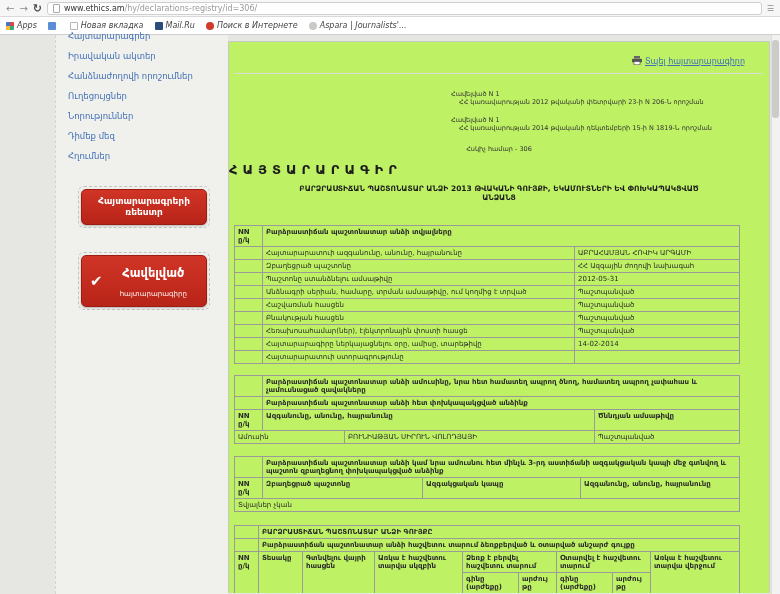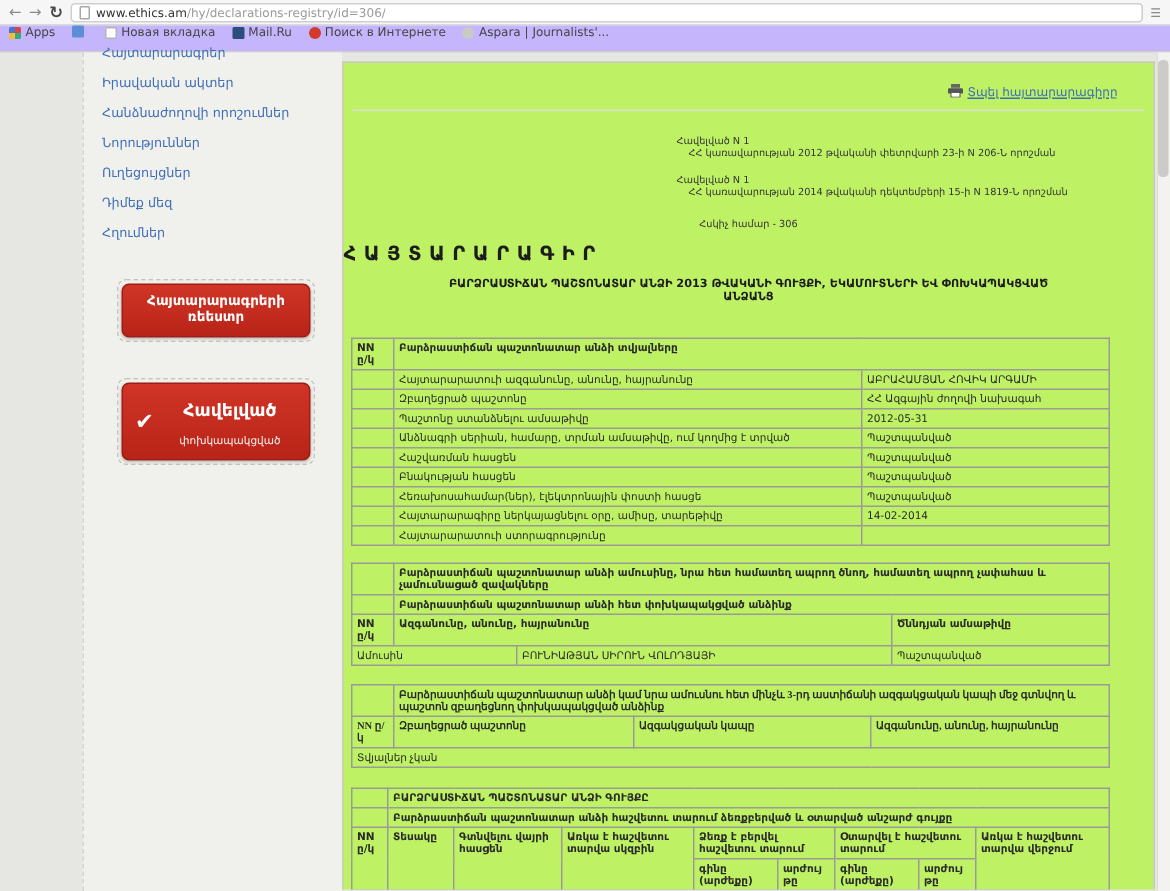--- a/index.html
+++ b/index.html
@@ -11,21 +11,21 @@
   .navbar { position:absolute; left:0; top:0; width:780px; height:17px; background:#f6f6f6; border-bottom:1px solid #d9d9d9; display:flex; align-items:center; padding:0 6px; gap:5px; }
   .nav-btn { font-size:10px; color:#8a8a8a; line-height:15px; cursor:default; }
   .nav-btn.reload { color:#4a4a4a; font-weight:bold; font-size:11px; }
   .omnibox { flex:1; height:13px; background:#fff; border:1px solid #cfcfcf; border-radius:3px; display:flex; align-items:center; padding:0 5px; gap:4px; }
   .favicon-doc { width:7px; height:9px; border:1px solid #a8a8a8; background:#fff; border-radius:1px; flex:none; }
   .url { font-size:8px; line-height:11px; white-space:nowrap; overflow:hidden; }
   .url .host { color:#333; }
   .url .path { color:#9a9a9a; }
   .menu-btn { font-size:8px; color:#8a8a8a; }
 
-  .bookmarksbar { position:absolute; left:0; top:17px; width:780px; height:18px; background:#c4b5fd; border-bottom:1px solid #cfcfcd; display:flex; align-items:flex-start; padding:0 6px; gap:11px; }
+  .bookmarksbar { position:absolute; left:0; top:17px; width:780px; height:18px; background:#ffffff; border-bottom:1px solid #cfcfcd; display:flex; align-items:center; padding:0 6px; gap:11px;font-style:italic; }
   .bm { display:flex; align-items:center; gap:3px; font-size:8px; color:#454545; white-space:nowrap; }
   .bm-ico { width:8px; height:8px; border-radius:1px; flex:none; }
   .ico-apps { background:conic-gradient(#d44 0 25%, #3a7 25% 50%, #fb3 50% 75%, #47c 75%); }
   .ico-blue { background:#5b8ed6; }
   .ico-page { background:#fdfdfd; border:1px solid #b5b5b5; }
   .ico-mail { background:#2b4d7e; }
   .ico-search { background:#d23b2a; border-radius:50%; }
   .ico-gen { background:#c9c9c5; border-radius:50%; }
 
   
@@ -53,21 +53,21 @@
   .annex .a2 { padding-left:8px; }
   .control-num { text-align:center; font-size:6.5px; margin-top:13px; color:#333; }
   .doc-title { text-align:left; font-size:13px; font-weight:bold; letter-spacing:5px; margin-top:9px; color:#1c1c1c; }
   .doc-subtitle { text-align:center; font-size:7.5px; font-weight:bold; line-height:9px; width:430px; margin:7px auto 0; color:#1c1c1c; }
 
   table { border-collapse:collapse; table-layout:fixed; width:505px; margin:0 1px 0 5px; }
   td, th { border:1px solid #9a9a98; font-size:7px; line-height:8px; padding:2px 3px; text-align:left; vertical-align:top; color:#2a2a2a; font-weight:normal; word-wrap:break-word; }
   th { font-weight:bold; }
   .t1 { margin-top:23px; }
   .t2 { margin-top:11px; }
-  .t3 { margin-top:12px;font-family:Liberation Serif, serif; }
+  .t3 { margin-top:12px; }
   .t4 { margin-top:13px; }
   .col-nn { width:28px; }
   .caps { text-transform:uppercase; }
 
   .scrollbar { position:absolute; right:0; top:0; width:9px; height:559px; background:#f2f2f0; border-left:1px solid #ddddda; }
   .scroll-thumb { position:absolute; right:1px; top:5px; width:7px; height:78px; background:#cbcbc8; border-radius:3px; }
 </style>
 </head>
 <body>
 
@@ -110,38 +110,38 @@
         <span>Aspara | Journalists'...</span>
       </span>
   </div>
 
   <div class="page">
 
     <div class="sidebar">
       <a class="side-link cut" href="#">Հայտարարագրեր</a>
       <a class="side-link" href="#">Իրավական ակտեր</a>
       <a class="side-link" href="#">Հանձնաժողովի որոշումներ</a>
+      <a class="side-link" href="#">Ուղեցույցներ</a>
       <a class="side-link" href="#">Նորություններ</a>
-      <a class="side-link" href="#">Ուղեցույցներ</a>
       <a class="side-link" href="#">Դիմեք մեզ</a>
       <a class="side-link" href="#">Հղումներ</a>
 
       <div class="btn-wrap">
         <div class="red-btn">
           <div class="l1">Հայտարարագրերի</div>
           <div class="l1">ռեեստր</div>
         </div>
       </div>
 
       <div class="btn-wrap">
         <div class="red-btn btn2">
           <span class="chk">✔</span>
           <span class="txt">
             <span class="big">Հավելված</span><br>
-            <span class="small">փոխկապակցված</span>
+            <span class="small">հայտարարագիրը</span>
           </span>
         </div>
       </div>
     </div>
 
     <div class="doc">
 
       <div class="print-row">
         <a class="print-link" href="#"><span class="print-ico"><svg width="10" height="9" viewBox="0 0 10 9">
                 <rect x="2" y="0" width="6" height="2.5" fill="#666"></rect>

